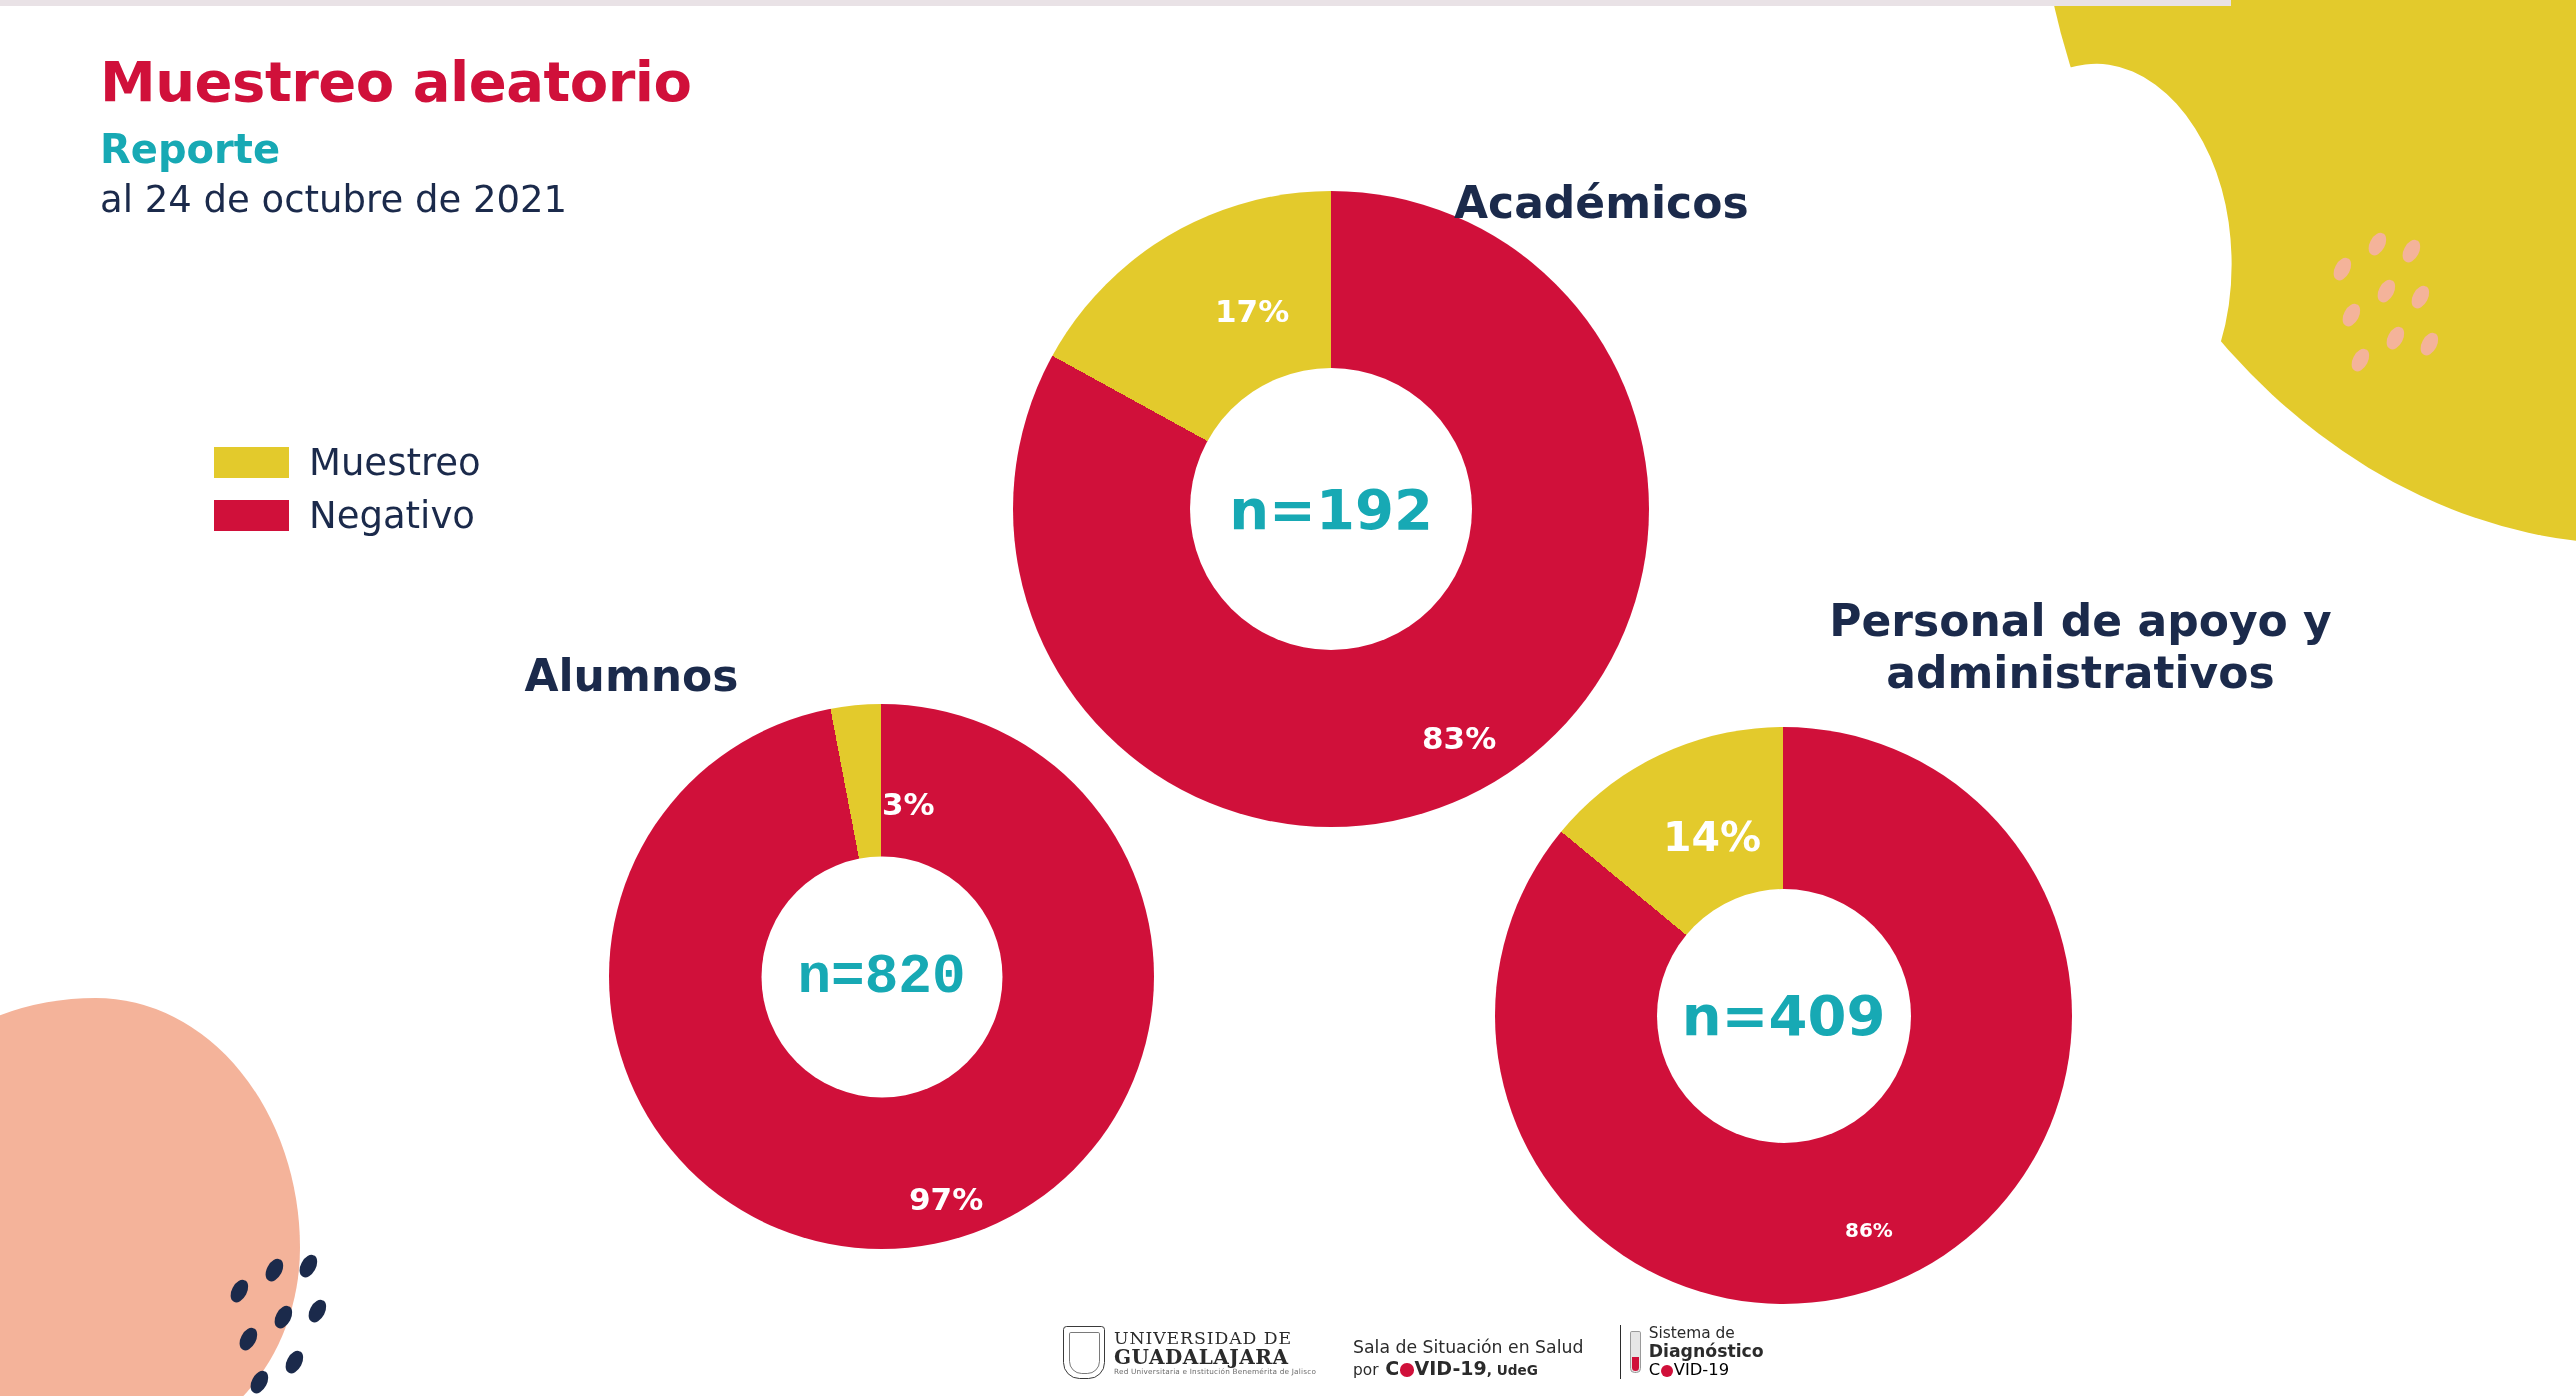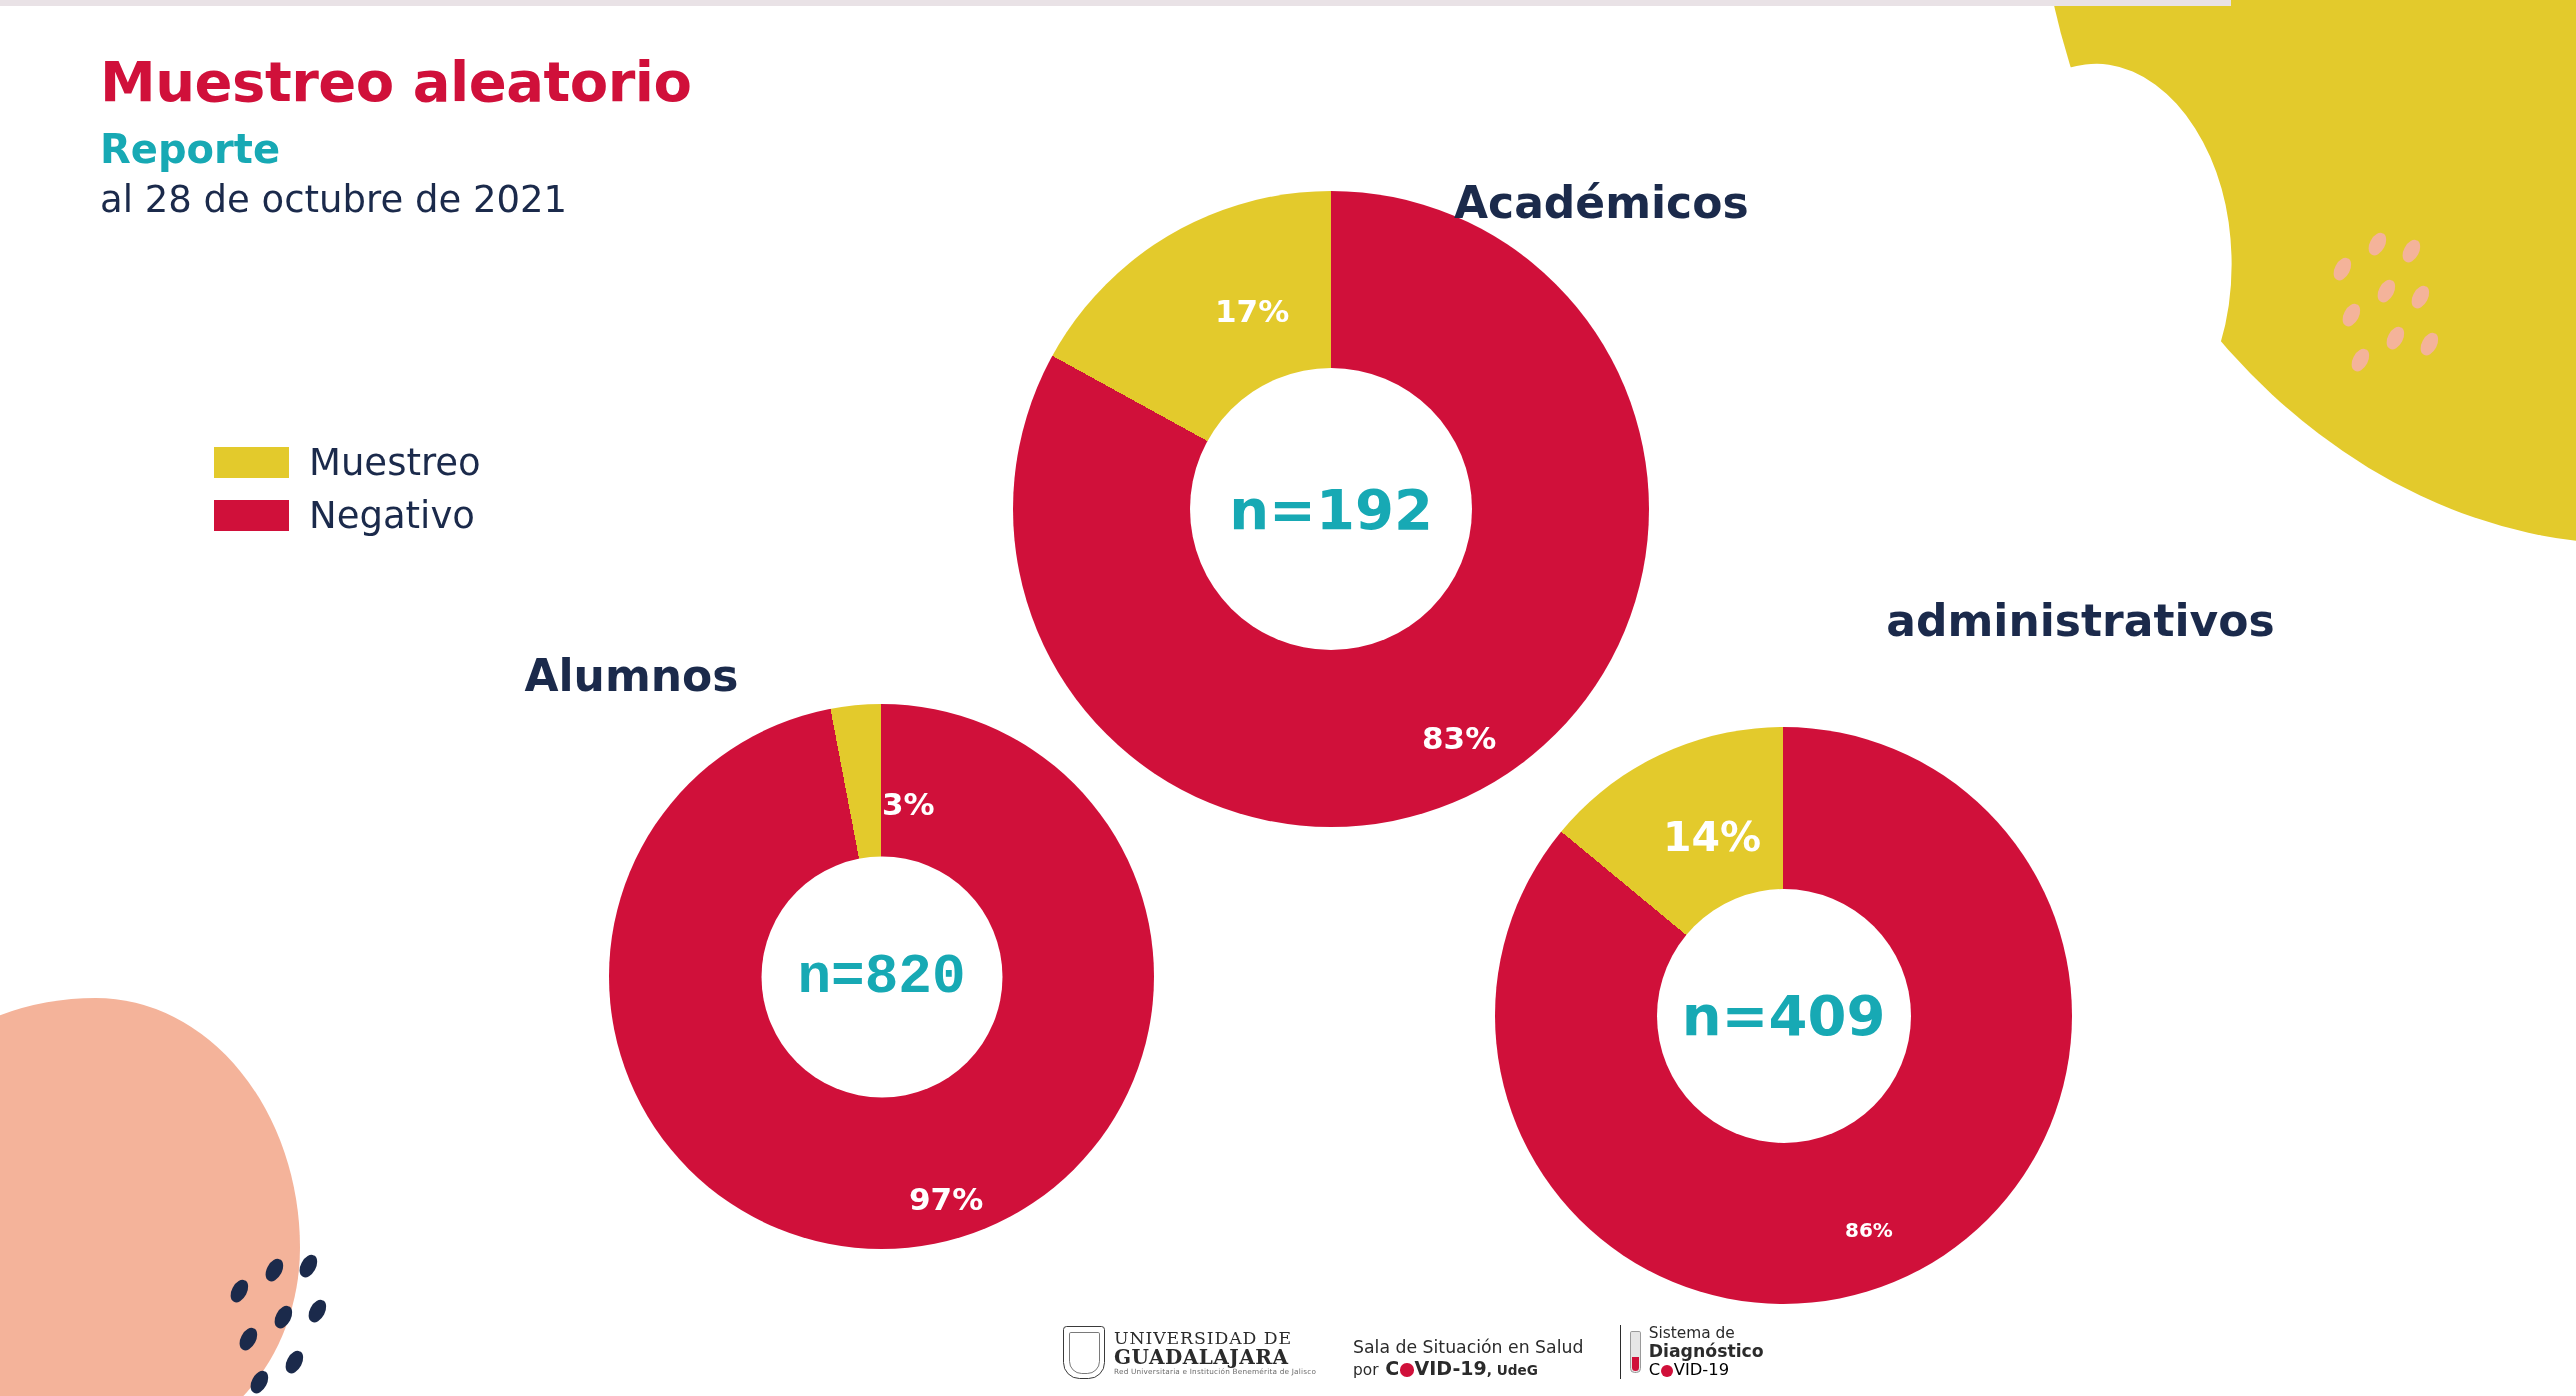--- a/index.html
+++ b/index.html
@@ -235,21 +235,21 @@
   <div class="dot navy" style="left:9px;  top:73px;"></div>
   <div class="dot navy" style="left:44px;  top:51px;"></div>
   <div class="dot navy" style="left:78px;  top:45px;"></div>
   <div class="dot navy" style="left:20px;  top:116px;"></div>
   <div class="dot navy" style="left:55px;  top:96px;"></div>
 </div>
 
 <div class="header">
   <div class="title-main">Muestreo aleatorio</div>
   <div class="title-sub">Reporte</div>
-  <div class="title-date">al 28 de octubre de 2021</div>
+  <div class="title-date">al 24 de octubre de 2021</div>
 </div>
 
 <div class="legend">
   <div class="legend-row">
     <div class="legend-swatch" style="background:#e3ca2c;"></div>
     <div class="legend-label">Muestreo</div>
   </div>
   <div class="legend-row">
     <div class="legend-swatch" style="background:#d0103a;"></div>
     <div class="legend-label">Negativo</div>
@@ -274,20 +274,21 @@
   <div class="donut" style="width:545px; height:545px; background: conic-gradient(#d0103a 0deg 349.2deg, #e3ca2c 349.2deg 360deg);">
     <div class="donut-hole" style="width:241px; height:241px;">
       <span class="donut-center-label" style="font-size:56px;font-family:Liberation Mono, monospace;">n=820</span>
     </div>
     <span class="slice-label" style="font-size:31px; top:82px; left:273px;">3%</span>
     <span class="slice-label" style="font-size:31px; top:477px; left:300px;">97%</span>
   </div>
 </div>
 
 <div class="chart-title" style="top:595px; left:1726px; width:709px; font-size:44px; text-align:center;">
+  <div>Personal de apoyo y</div>
   <div>administrativos</div>
 </div>
 
 <div class="donut-wrap" style="top:727px; left:1495px;">
   <div class="donut" style="width:577px; height:577px; background: conic-gradient(#d0103a 0deg 309.6deg, #e3ca2c 309.6deg 360deg);">
     <div class="donut-hole" style="width:254px; height:254px;">
       <span class="donut-center-label" style="font-size:56px;">n=409</span>
     </div>
     <span class="slice-label" style="font-size:41px; top:86px; left:168px;">14%</span>
     <span class="slice-label" style="font-size:20px; top:491px; left:350px;">86%</span>

